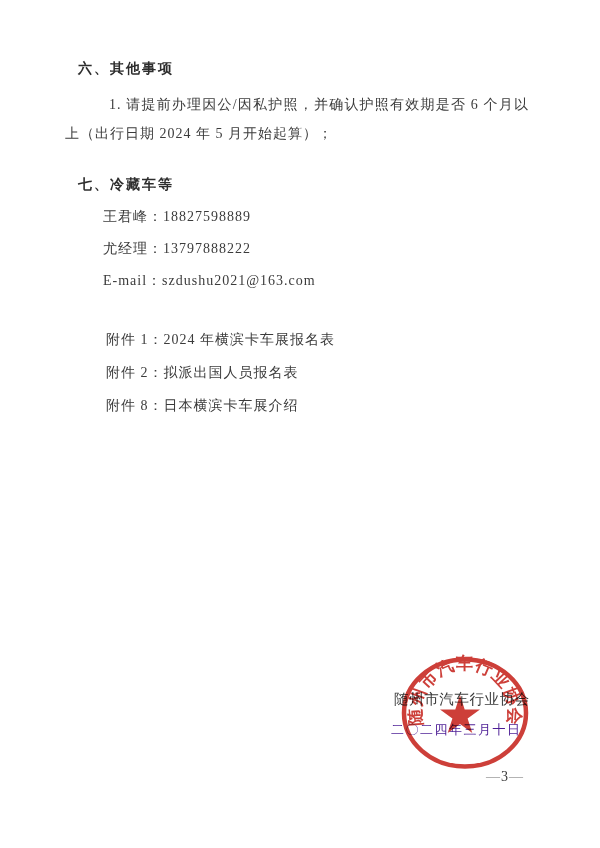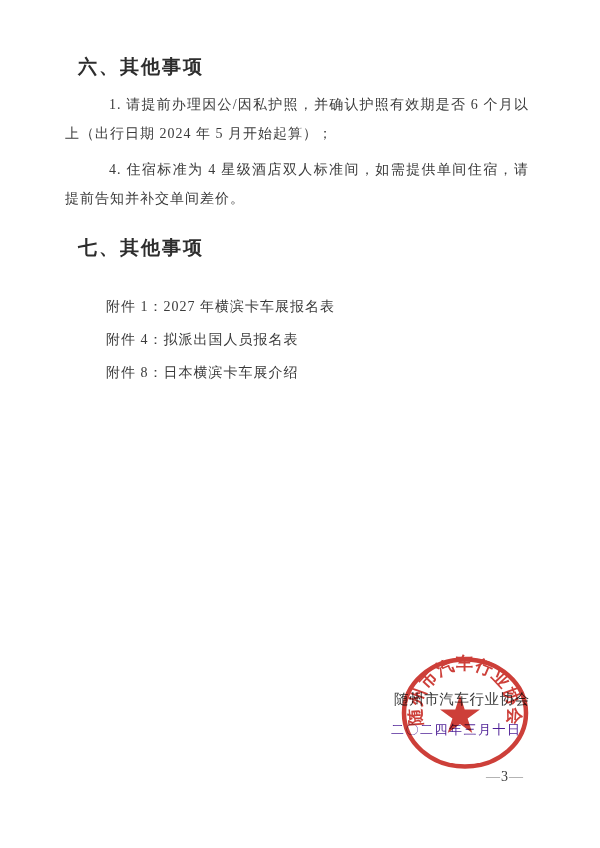--- a/index.html
+++ b/index.html
@@ -15,22 +15,22 @@
     padding:54px 64px 0 58px;
   }
   .body-text{
     font-size:14px;
     line-height:29px;
     letter-spacing:1px;
     text-align:justify;
   }
   h2.sec-heading{
     margin:0;
-    font-family:Liberation Mono, monospace;
-    font-size:19px;
+    font-family:Liberation Serif, serif;
+    font-size:14px;
     font-weight:bold;
     color:#2d2d2d;
     letter-spacing:2px;
     line-height:29px;
     padding-left:20px;
   }
   h2.sec-heading.second{margin-top:22px;}
   p.para{margin:7px;text-indent:44px;}
   .contact-list{margin-top:2px;}
   .contact-line{
@@ -67,28 +67,32 @@
 </head>
 <body>
 
 <div class="page">
 
   <div class="body-text">
 
     <h2 class="sec-heading">六、其他事项</h2>
 
     <p class="para">1. 请提前办理因公/因私护照，并确认护照有效期是否 6 个月以上（出行日期 2024 年 5 月开始起算）；</p>
-    <p class="para">4. 住宿标准为 4 星级酒店双人标准间，如需提供单间住宿，请提前告知并补交单间差价。</p>
 
-    <h2 class="sec-heading second">七、其他事项</h2>
+    <h2 class="sec-heading second">七、冷藏车等</h2>
 
+    <div class="contact-list">
+      <div class="contact-line">王君峰：18827598889</div>
+      <div class="contact-line">尤经理：13797888222</div>
+      <div class="contact-line">E-mail：szdushu2021@163.com</div>
+    </div>
 
     <div class="attachment-list">
-      <div class="attachment-line">附件 1：2027 年横滨卡车展报名表</div>
-      <div class="attachment-line">附件 4：拟派出国人员报名表</div>
+      <div class="attachment-line">附件 1：2024 年横滨卡车展报名表</div>
+      <div class="attachment-line">附件 2：拟派出国人员报名表</div>
       <div class="attachment-line">附件 8：日本横滨卡车展介绍</div>
     </div>
 
   </div>
 
   <div class="sig-org">随州市汽车行业协会</div>
   <div class="sig-date">二〇二四年三月十日</div>
 
   <svg class="seal-svg" width="136" height="122" viewBox="0 0 136 122">
     <ellipse cx="67" cy="61" rx="61" ry="53.5" fill="none" stroke-width="4.5" stroke="#c9302a"></ellipse>

